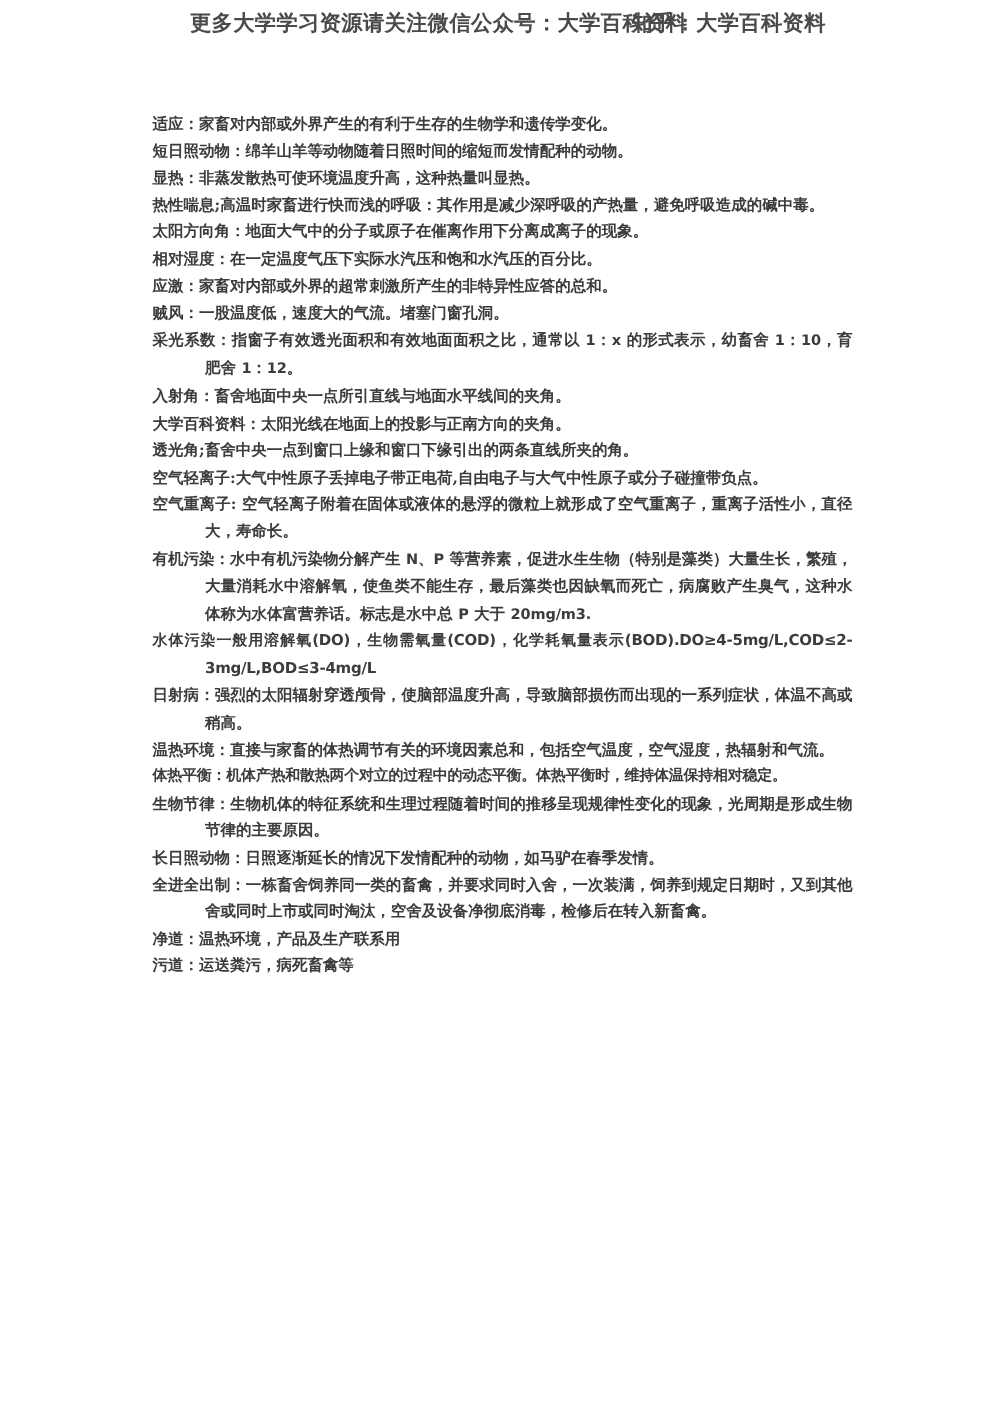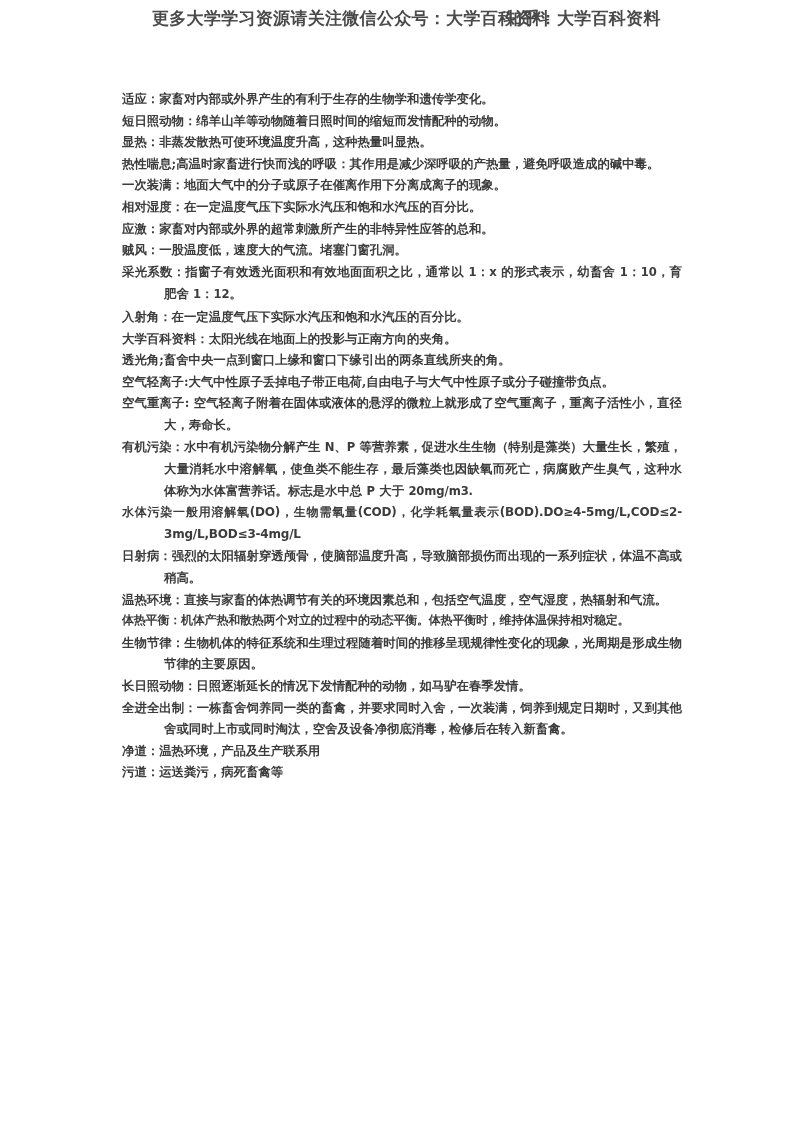--- a/index.html
+++ b/index.html
@@ -103,26 +103,26 @@
   <div class="page-header">
     <span class="hdr-left">更多大学学习资源请关注微信公众号：大学百科资料</span>
     <span class="hdr-right">知乎：大学百科资料</span>
   </div>
 
   <div class="doc-body">
       <p class="entry serif">适应：家畜对内部或外界产生的有利于生存的生物学和遗传学变化。</p>
       <p class="entry serif">短日照动物：绵羊山羊等动物随着日照时间的缩短而发情配种的动物。</p>
       <p class="entry serif">显热：非蒸发散热可使环境温度升高，这种热量叫显热。</p>
       <p class="entry serif">热性喘息;高温时家畜进行快而浅的呼吸：其作用是减少深呼吸的产热量，避免呼吸造成的碱中毒。</p>
-      <p class="entry serif">一次装满：地面大气中的分子或原子在催离作用下分离成离子的现象。</p>
+      <p class="entry serif">太阳方向角：地面大气中的分子或原子在催离作用下分离成离子的现象。</p>
       <p class="entry serif">相对湿度：在一定温度气压下实际水汽压和饱和水汽压的百分比。</p>
       <p class="entry serif">应激：家畜对内部或外界的超常刺激所产生的非特异性应答的总和。</p>
       <p class="entry serif">贼风：一股温度低，速度大的气流。堵塞门窗孔洞。</p>
       <p class="entry serif">采光系数：指窗子有效透光面积和有效地面面积之比，通常以 <span class="lat">1</span>：<span class="lat">x</span> 的形式表示，幼畜舍 <span class="lat">1</span>：<span class="lat">10</span>，育肥舍 <span class="lat">1</span>：<span class="lat">12</span>。</p>
-      <p class="entry serif">入射角：在一定温度气压下实际水汽压和饱和水汽压的百分比。</p>
+      <p class="entry serif">入射角：畜舍地面中央一点所引直线与地面水平线间的夹角。</p>
       <p class="entry serif">大学百科资料：太阳光线在地面上的投影与正南方向的夹角。</p>
       <p class="entry serif">透光角;畜舍中央一点到窗口上缘和窗口下缘引出的两条直线所夹的角。</p>
       <p class="entry serif">空气轻离子:大气中性原子丢掉电子带正电荷,自由电子与大气中性原子或分子碰撞带负点。</p>
       <p class="entry serif">空气重离子: 空气轻离子附着在固体或液体的悬浮的微粒上就形成了空气重离子，重离子活性小，直径大，寿命长。</p>
       <p class="entry serif">有机污染：水中有机污染物分解产生 <span class="lat">N</span>、<span class="lat">P</span> 等营养素，促进水生生物（特别是藻类）大量生长，繁殖，大量消耗水中溶解氧，使鱼类不能生存，最后藻类也因缺氧而死亡，病腐败产生臭气，这种水体称为水体富营养话。标志是水中总 <span class="lat">P</span> 大于 <span class="lat">20mg/m3.</span></p>
       <p class="entry sans">水体污染一般用溶解氧(DO)，生物需氧量(COD)，化学耗氧量表示(BOD).DO≥4-5mg/L,COD≤2-3mg/L,BOD≤3-4mg/L</p>
       <p class="entry serif">日射病：强烈的太阳辐射穿透颅骨，使脑部温度升高，导致脑部损伤而出现的一系列症状，体温不高或稍高。</p>
       <p class="entry serif">温热环境：直接与家畜的体热调节有关的环境因素总和，包括空气温度，空气湿度，热辐射和气流。</p>
       <p class="entry sans">体热平衡：机体产热和散热两个对立的过程中的动态平衡。体热平衡时，维持体温保持相对稳定。</p>
       <p class="entry serif">生物节律：生物机体的特征系统和生理过程随着时间的推移呈现规律性变化的现象，光周期是形成生物节律的主要原因。</p>

